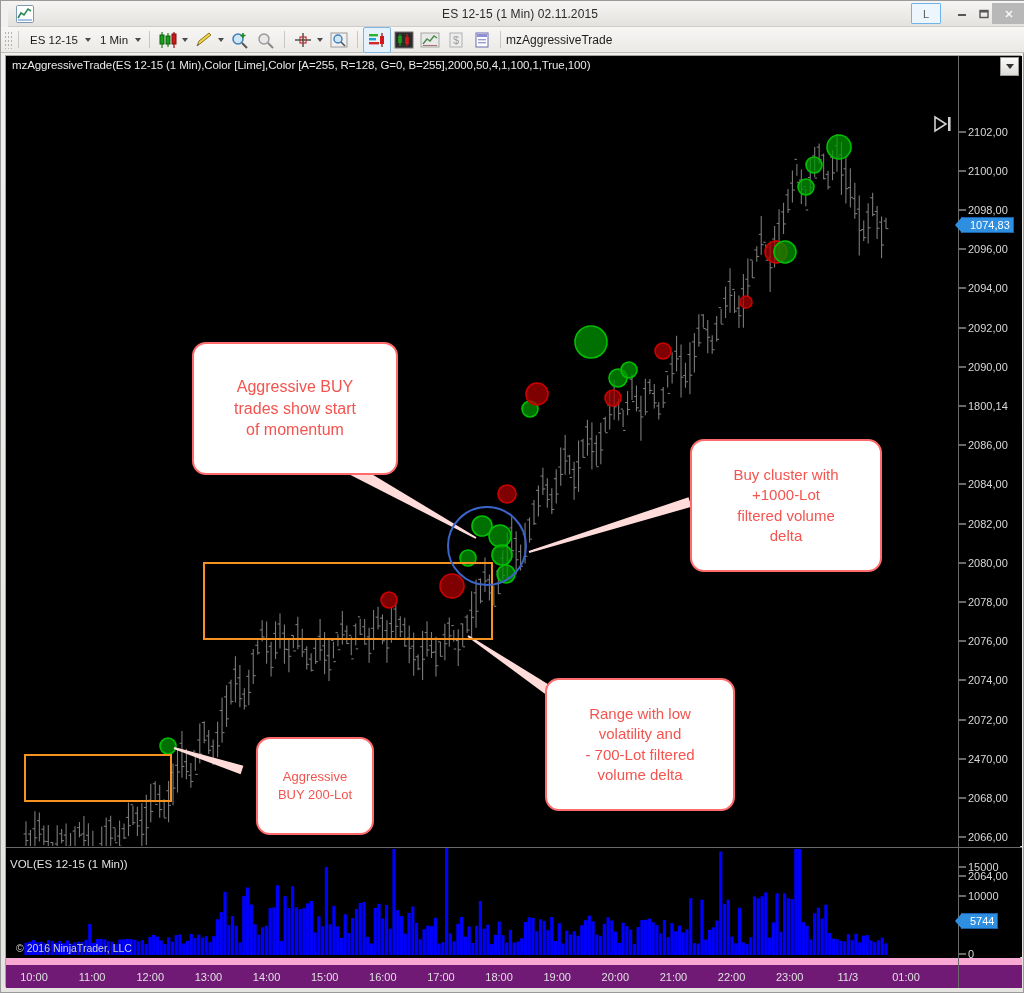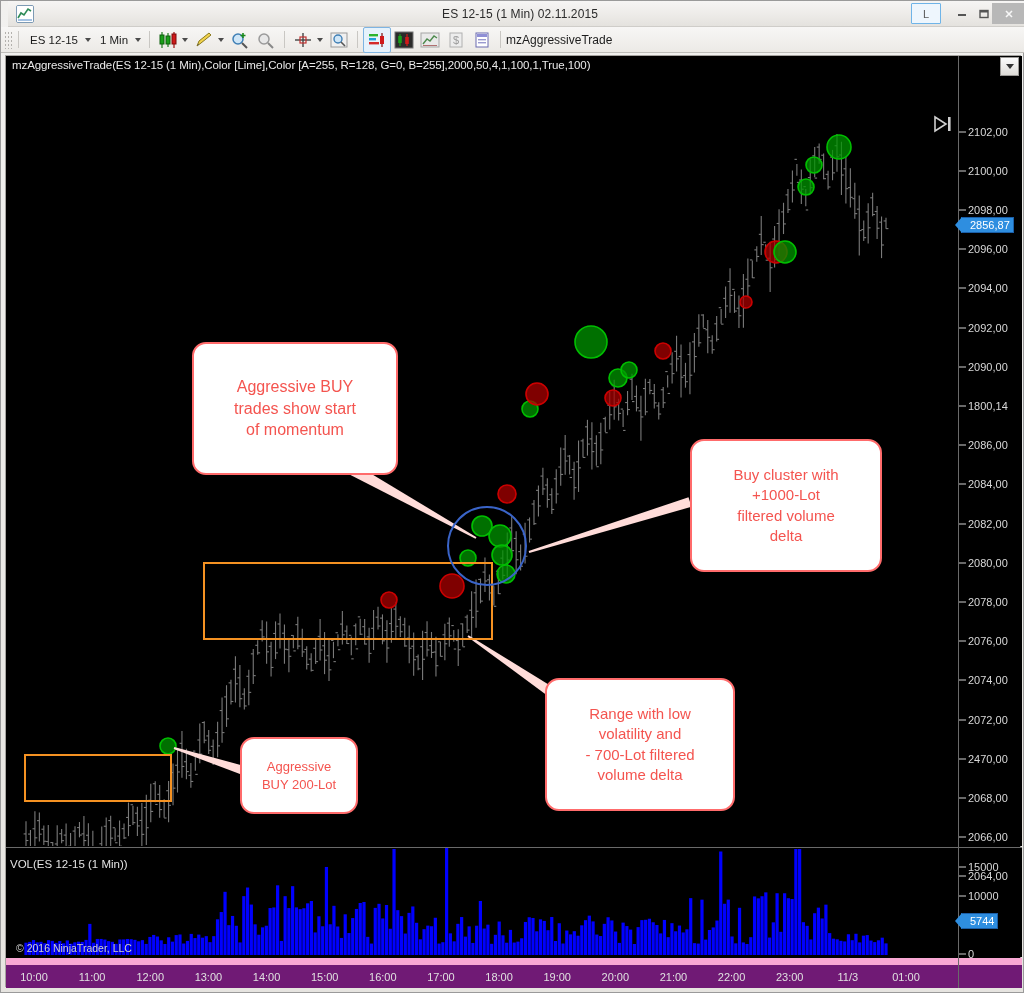--- a/index.html
+++ b/index.html
@@ -1580,21 +1580,21 @@
         <div class="ytick" style="top: 663.618px;"></div>
         <div class="ylab" style="top: 663.618px;">2072,00</div>
         <div class="ytick" style="top: 702.814px;"></div>
         <div class="ylab" style="top: 702.814px;">2470,00</div>
         <div class="ytick" style="top: 742.01px;"></div>
         <div class="ylab" style="top: 742.01px;">2068,00</div>
         <div class="ytick" style="top: 781.206px;"></div>
         <div class="ylab" style="top: 781.206px;">2066,00</div>
         <div class="ytick" style="top: 820.402px;"></div>
         <div class="ylab" style="top: 820.402px;">2064,00</div>
-        <div class="ymarker" style="top: 168.769px;">2856,87</div>
+        <div class="ymarker" style="top: 168.769px;">1074,83</div>
       </div>
     <div id="volaxis">
         <div class="ytick" style="top: 810.727px;"></div>
         <div class="ylab" style="top: 810.727px;">15000</div>
         <div class="ytick" style="top: 839.818px;"></div>
         <div class="ylab" style="top: 839.818px;">10000</div>
         <div class="ytick" style="top: 868.909px;"></div>
         <div class="ylab" style="top: 868.909px;">5000</div>
         <div class="ytick" style="top: 898px;"></div>
         <div class="ylab" style="top: 898px;">0</div>
@@ -1625,17 +1625,17 @@
 trades show start
 of momentum</div>
         <div class="callout" style="left: 684px; top: 383px; width: 192px; height: 133px; font-size: 15px;">Buy cluster with
 +1000-Lot
 filtered volume
 delta</div>
         <div class="callout" style="left: 539px; top: 622px; width: 190px; height: 133px; font-size: 15px;">Range with low
 volatility and
 - 700-Lot filtered
 volume delta</div>
-        <div class="callout" style="left: 234px; top: 681px; width: 118px; height: 77px; font-size: 13px;">Aggressive
+        <div class="callout" style="left: 250px; top: 681px; width: 118px; height: 98px; font-size: 13px;">Aggressive
 BUY 200-Lot</div>
       </div>
   </div>
 </div>
 
 </body></html>

